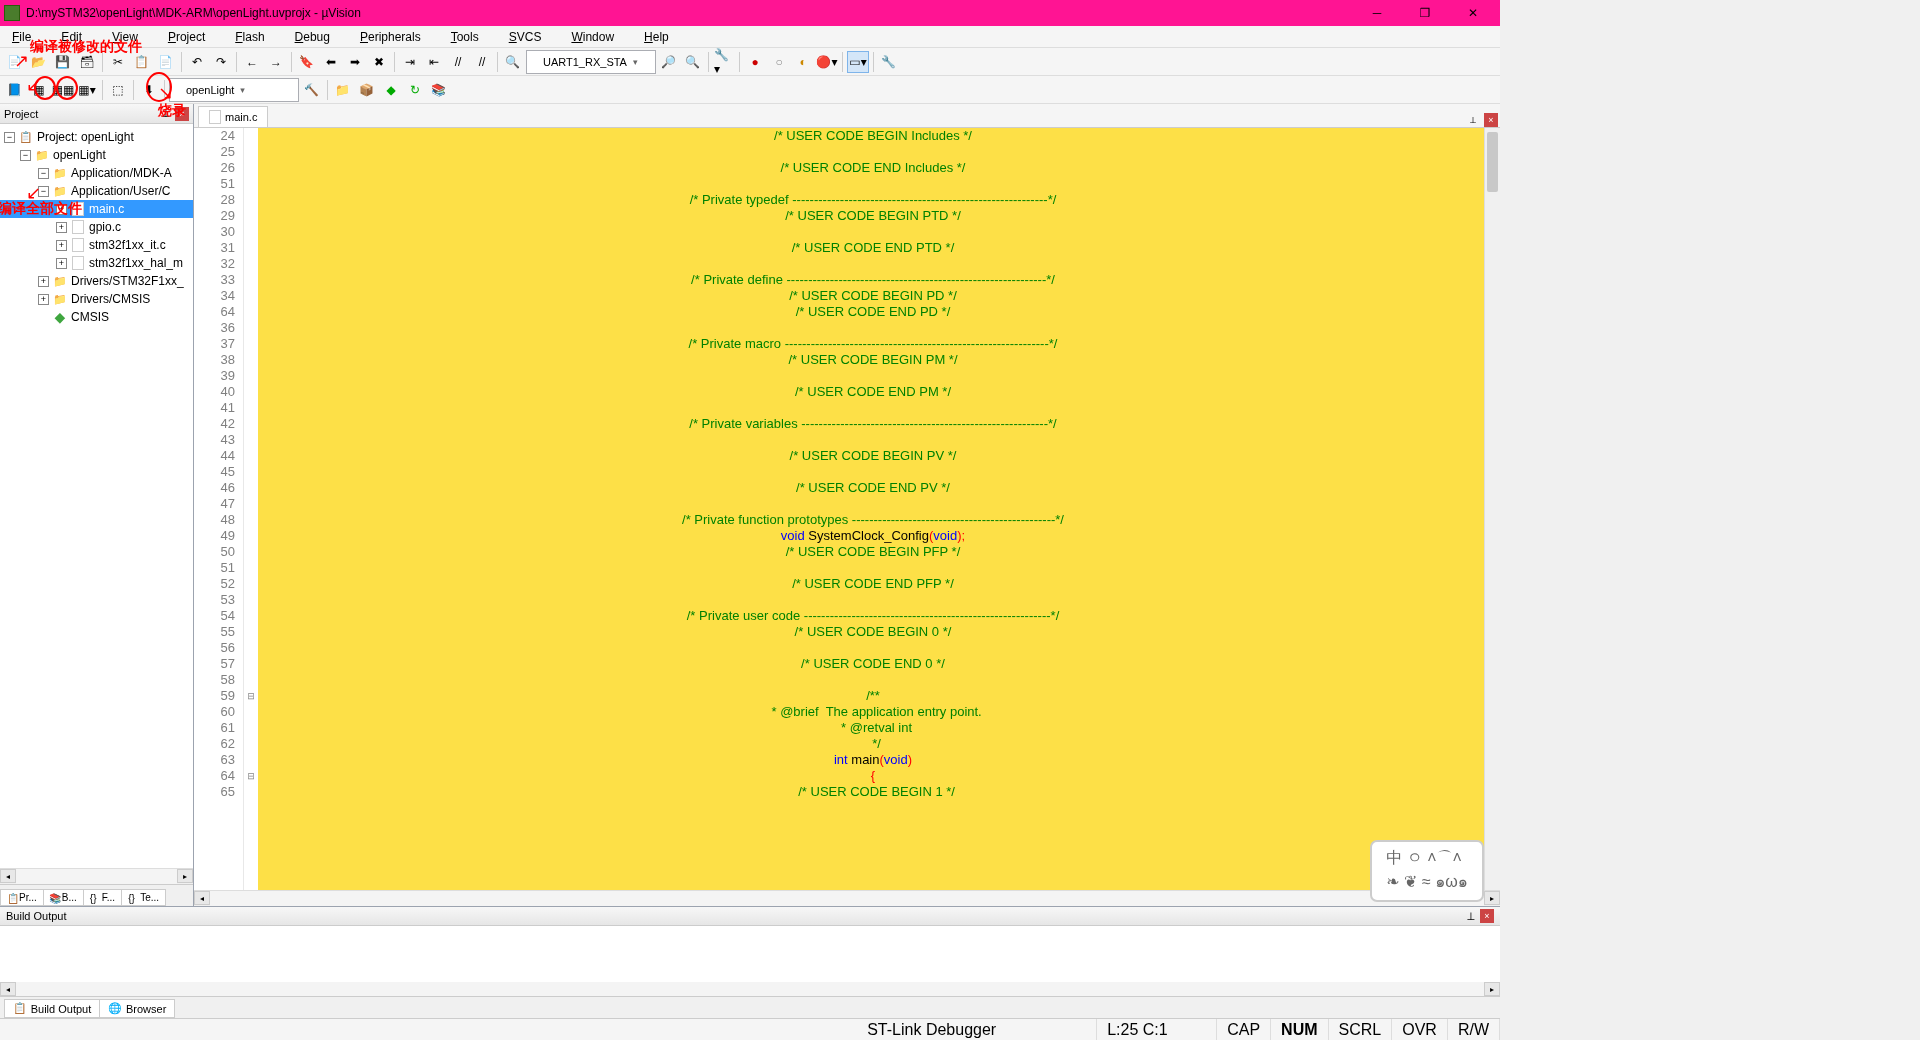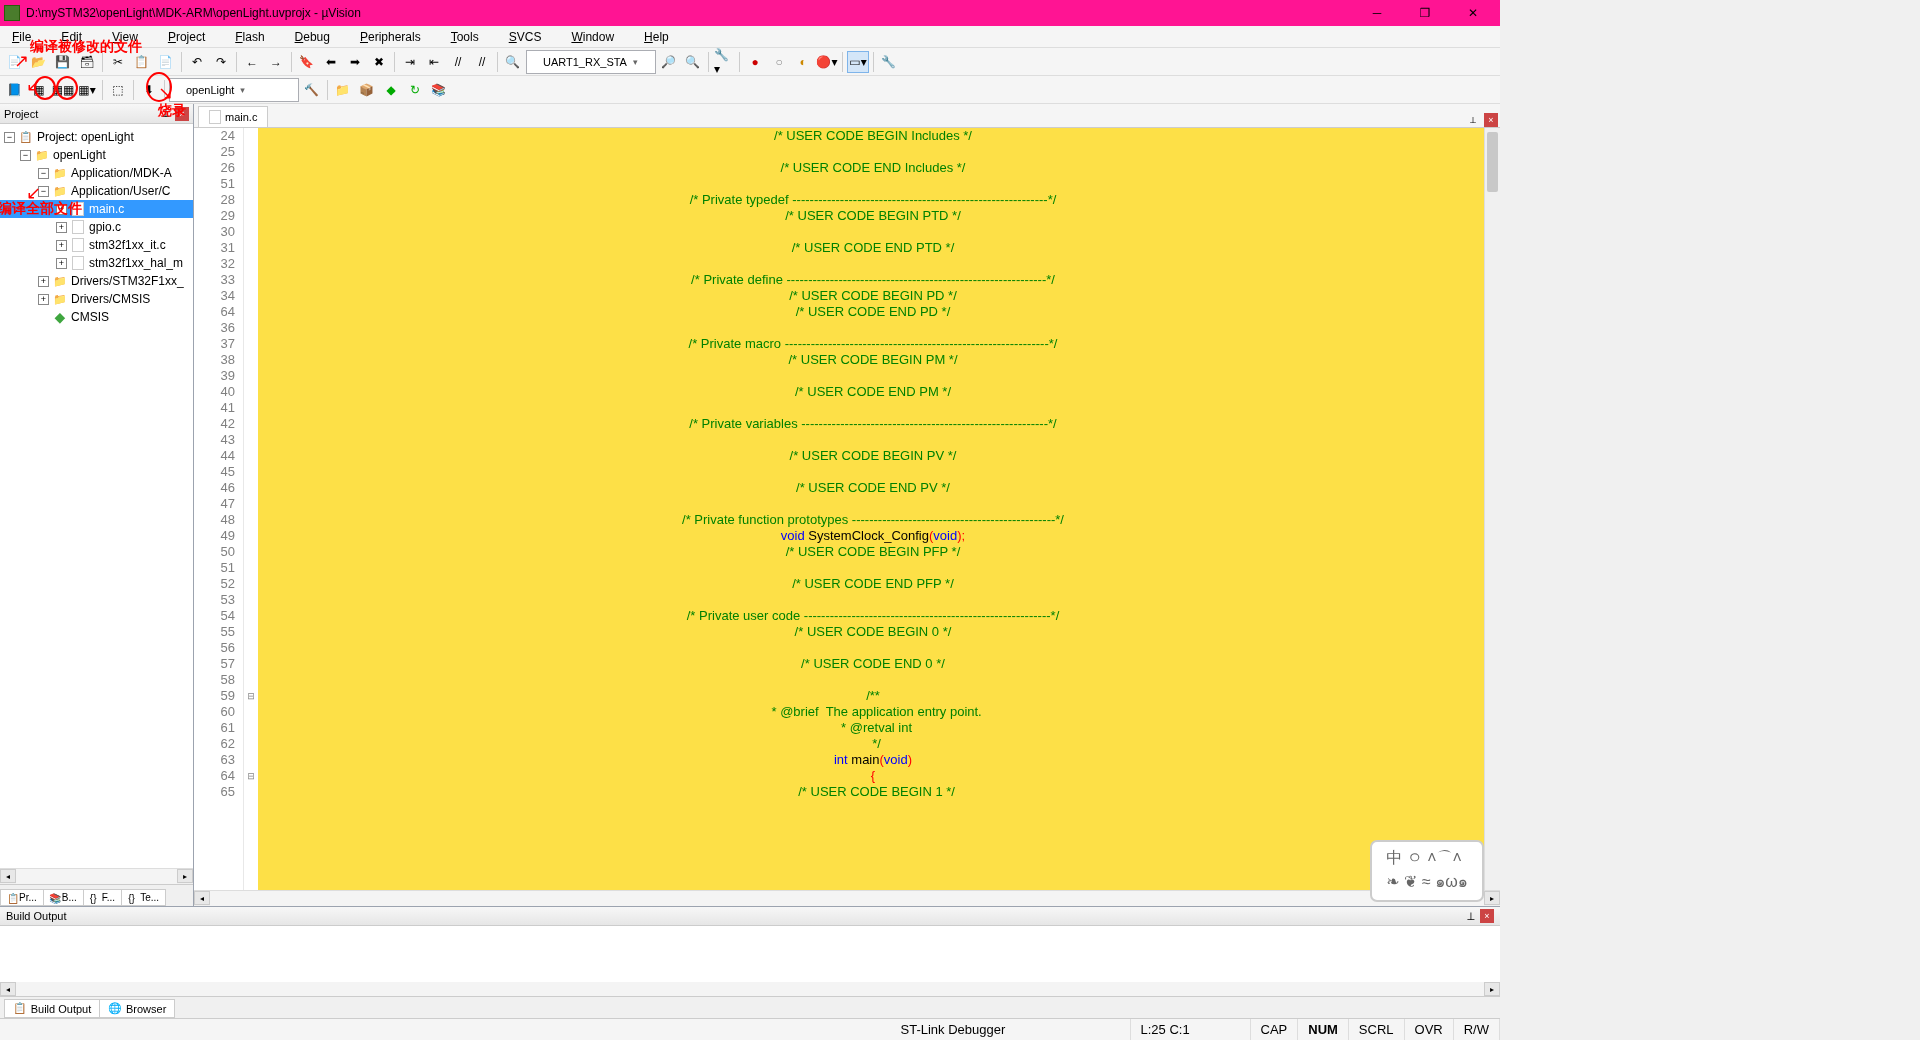--- a/index.html
+++ b/index.html
@@ -83,21 +83,21 @@
 .ed-hscroll { height:16px; background:#f0f0f0; border-top:1px solid #ddd; display:flex; }
 
 
 .build-hdr { height:20px; background:linear-gradient(#f7f7f7,#e6e6e6); border-top:1px solid #9ca3af; border-bottom:1px solid #ccc; display:flex; align-items:center; padding:0 6px; font-size:11px; }
 .build-body { height:56px; background:#fff; overflow:auto; }
 .build-hscroll { height:14px; background:#f0f0f0; display:flex; }
 .build-tabs { height:22px; background:#f0f0f0; display:flex; align-items:flex-end; padding-left:4px; border-top:1px solid #ccc; font-size:11px; }
 .bt-tab { padding:2px 8px; background:#fff; border:1px solid #ccc; display:flex; align-items:center; gap:4px; cursor:pointer; margin-right:-1px; }
 
 
-.status { height:22px; background:#f5f5f5; border-top:1px solid #ccc; display:flex; align-items:center; font-size:13px; }
+.status { height:22px; background:#f5f5f5; border-top:1px solid #ccc; display:flex; align-items:center; font-size:16px; }
 .st-cell { padding:0 10px; border-right:1px solid #ddd; height:100%; display:flex; align-items:center; }
 .st-spacer { flex:1; }
 
 
 .widget { position:absolute; right:16px; bottom:4px; background:#fff; border:2px solid #ccc; border-radius:7px; padding:6px 14px; font-size:16px; display:flex; align-items:center; gap:6px; color:#666; }
 </style>
 </head>
 <body>
 
 <div class="window">

